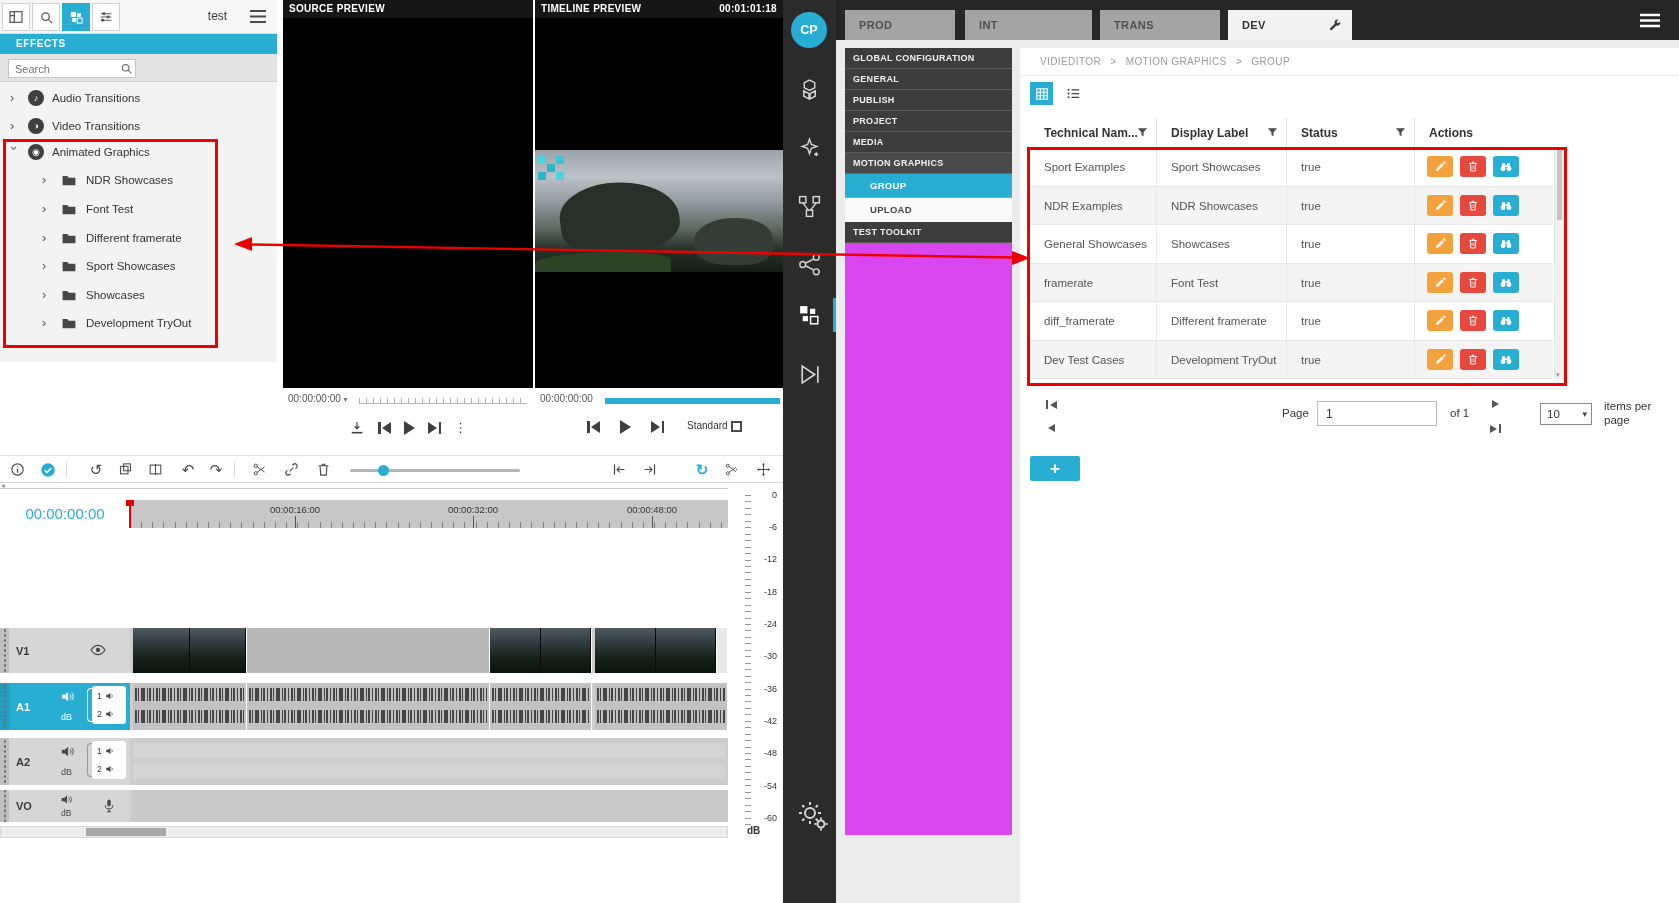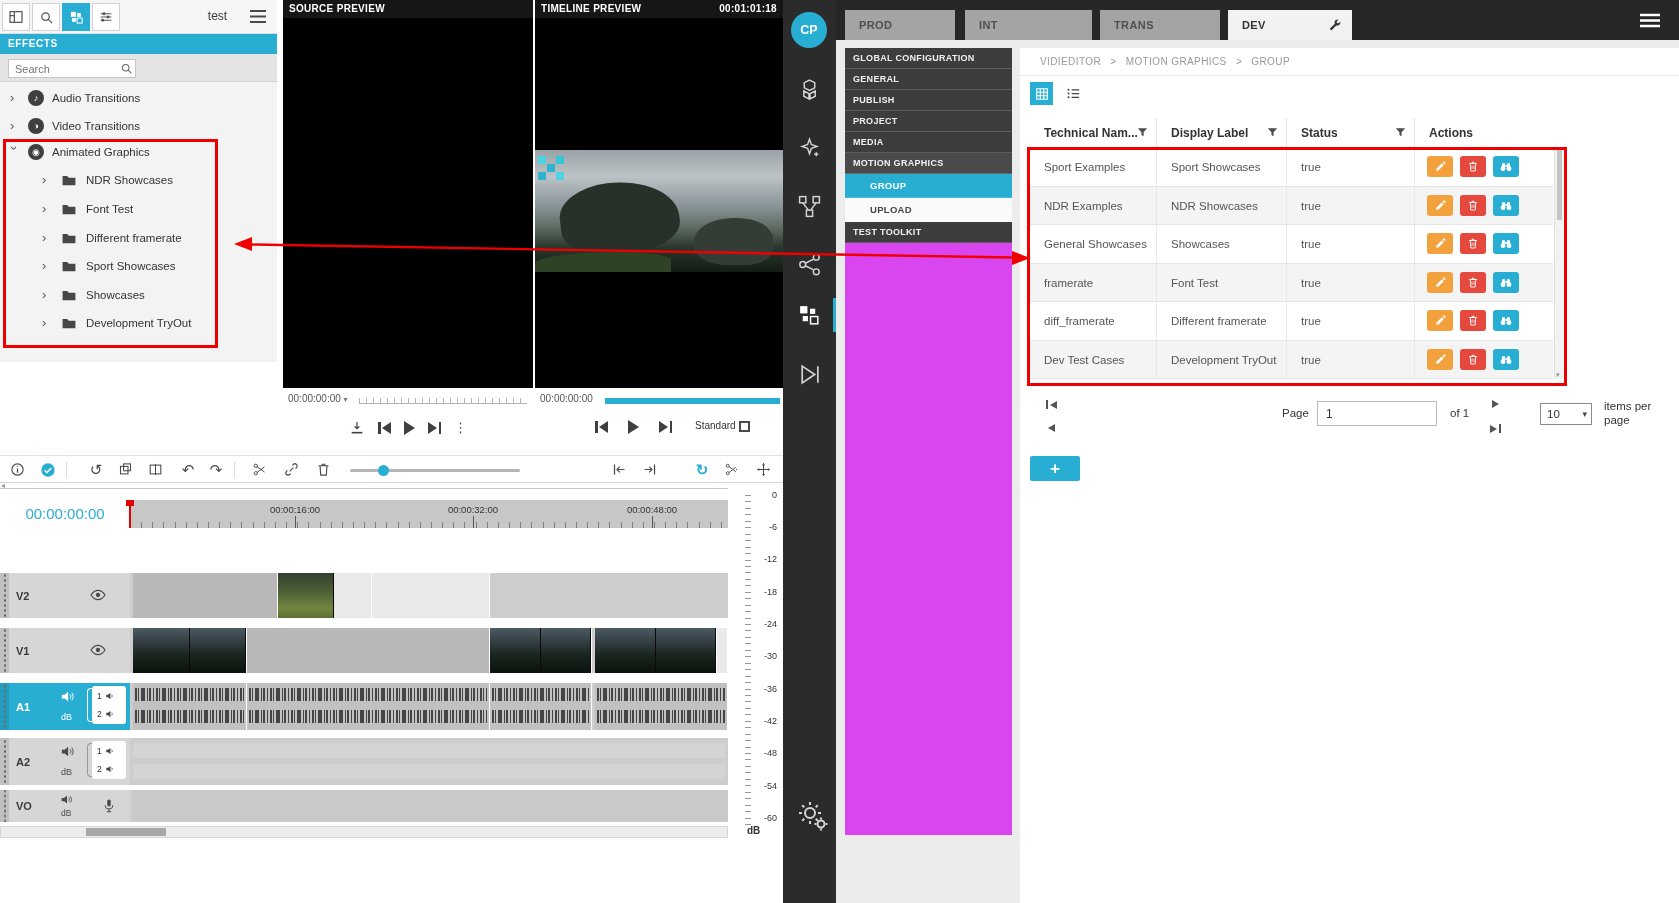--- a/index.html
+++ b/index.html
@@ -7,21 +7,21 @@
 body{position:relative;font-family:"Liberation Sans",sans-serif;font-size:12px;color:#333;background:#fff;overflow:hidden}
 .abs{position:absolute}
 svg{display:block}
 .nosel{user-select:none}
 
 #topbar{left:0;top:0;width:277px;height:34px;background:#f6f6f6;border-bottom:1px solid #ddd}
 .tb-btn{position:absolute;top:3px;width:28px;height:28px;background:#fff;border:1px solid #d2d2d2;display:flex;align-items:center;justify-content:center}
 .tb-btn.active{background:#29aed3;border-color:#29aed3}
 .proj{position:absolute;left:190px;top:0;width:55px;height:33px;line-height:33px;text-align:center;font-size:12px;color:#3a3a3a}
 
-#fxhead{left:0;top:34px;width:277px;height:20px;background:#29aed3;color:#fff;font-size:10px;font-weight:bold;letter-spacing:.6px;line-height:20px;padding-left:8px}
+#fxhead{left:0;top:34px;width:277px;height:20px;background:#29aed3;color:#fff;font-size:10px;font-weight:bold;letter-spacing:.6px;line-height:20px;padding-left:16px}
 #fxsearch{left:0;top:54px;width:277px;height:28px;background:#e4e4e4;border-bottom:1px solid #cfcfcf}
 #fxsearch input{position:absolute;left:8px;top:5px;width:128px;height:19px;border:1px solid #c6c6c6;background:#fff;font-size:11px;padding:0 18px 0 6px;font-family:inherit;color:#444}
 #fxtree{left:0;top:82px;width:277px;height:280px;background:#f3f3f3}
 .tr-row{position:absolute;left:0;width:277px;height:28px;line-height:28px;font-size:11.5px;color:#333}
 .chev{position:absolute;top:0;width:12px;height:28px;line-height:27px;color:#555;font-size:13px;display:inline-block}
 .chev.down{transform:rotate(90deg);transform-origin:50% 50%}
 .tico{position:absolute;top:6px;width:16px;height:16px;border-radius:50%;background:#3f3f3f;color:#fff;font-size:9px;text-align:center;line-height:16px}
 .lbl{position:absolute;top:0;white-space:nowrap}
 
 .pvhead{background:#161616;color:#fff;font-size:10px;font-weight:bold;letter-spacing:.3px;height:18px;line-height:18px;padding:0 6px}
@@ -272,21 +272,21 @@
       <div class="grass"></div>
       <div class="mgsq" style="left:3px;top:6px;background:#4fd2e2"></div>
       <div class="mgsq" style="left:12px;top:14px;background:#2fb3cf"></div>
       <div class="mgsq" style="left:21px;top:6px;background:#37c3d8"></div>
       <div class="mgsq" style="left:3px;top:22px;background:#2fb3cf"></div>
       <div class="mgsq" style="left:21px;top:22px;background:#4fd2e2"></div>
     </div>
   </div>
   <div class="abs tcrow" style="left:5px;top:393px">00:00:00:00</div>
   <div class="abs" style="left:70px;top:398px;width:175px;height:6px;background:#29aed3"></div>
-  <div class="abs" style="left:60px;top:415px;width:200px;height:26px">
+  <div class="abs" style="left:52px;top:415px;width:200px;height:26px">
     <span class="tp-btn abs" style="left:0;top:6px">
         <i class="tbar"></i>
         <i class="tri-l"></i>
       </span>
     <span class="tp-btn abs" style="left:33px;top:5px">
         <i class="tri-r big"></i>
       </span>
     <span class="tp-btn abs" style="left:64px;top:6px">
         <i class="tri-r"></i>
         <i class="tbar"></i>
@@ -383,35 +383,20 @@
     <span class="rlab" style="left:343px">00:00:32:00</span>
     <span class="rlab" style="left:522px">00:00:48:00</span>
     <i class="majt" style="left:165px"></i>
       <i class="majt" style="left:343px"></i>
       <i class="majt" style="left:522px"></i>
   </div>
   <div class="abs" style="left:126px;top:17px;width:8px;height:6px;background:#e30000"></div>
   <div class="abs" style="left:129px;top:17px;width:2px;height:28px;background:#e30000"></div>
 
 
-  <div class="trk" style="top:90px;height:45px">
-    <div class="trk-head">
-      <div class="handle"></div>
-      <div class="tname">V2</div>
-      <svg class="abs" style="left:90px;top:16px" width="16" height="12" viewBox="0 0 24 16">
-          <path d="M12 1C6 1 1.5 8 1.5 8S6 15 12 15s10.5-7 10.5-7S18 1 12 1z" fill="none" stroke="#4a4a4a" stroke-width="1.8"></path>
-          <circle cx="12" cy="8" r="3.2" fill="#4a4a4a"></circle>
-        </svg>
-    </div>
-    <div class="trk-body">
-      <div class="clip" style="left:3px;width:145px;background:#b8b8b8"></div>
-      <div class="clip" style="left:148px;width:94px"><span class="vthumb green" style="width:60%"></span><span class="vthumb" style="width:40%;background:#e9e9e9;border-right:none"></span></div>
-      <div class="clip" style="left:242px;width:118px;background:#e9e9e9"></div>
-    </div>
-  </div>
 
   <div class="trk" style="top:145px;height:45px">
     <div class="trk-head">
       <div class="handle"></div>
       <div class="tname">V1</div>
       <svg class="abs" style="left:90px;top:16px" width="16" height="12" viewBox="0 0 24 16">
           <path d="M12 1C6 1 1.5 8 1.5 8S6 15 12 15s10.5-7 10.5-7S18 1 12 1z" fill="none" stroke="#4a4a4a" stroke-width="1.8"></path>
           <circle cx="12" cy="8" r="3.2" fill="#4a4a4a"></circle>
         </svg>
     </div>

